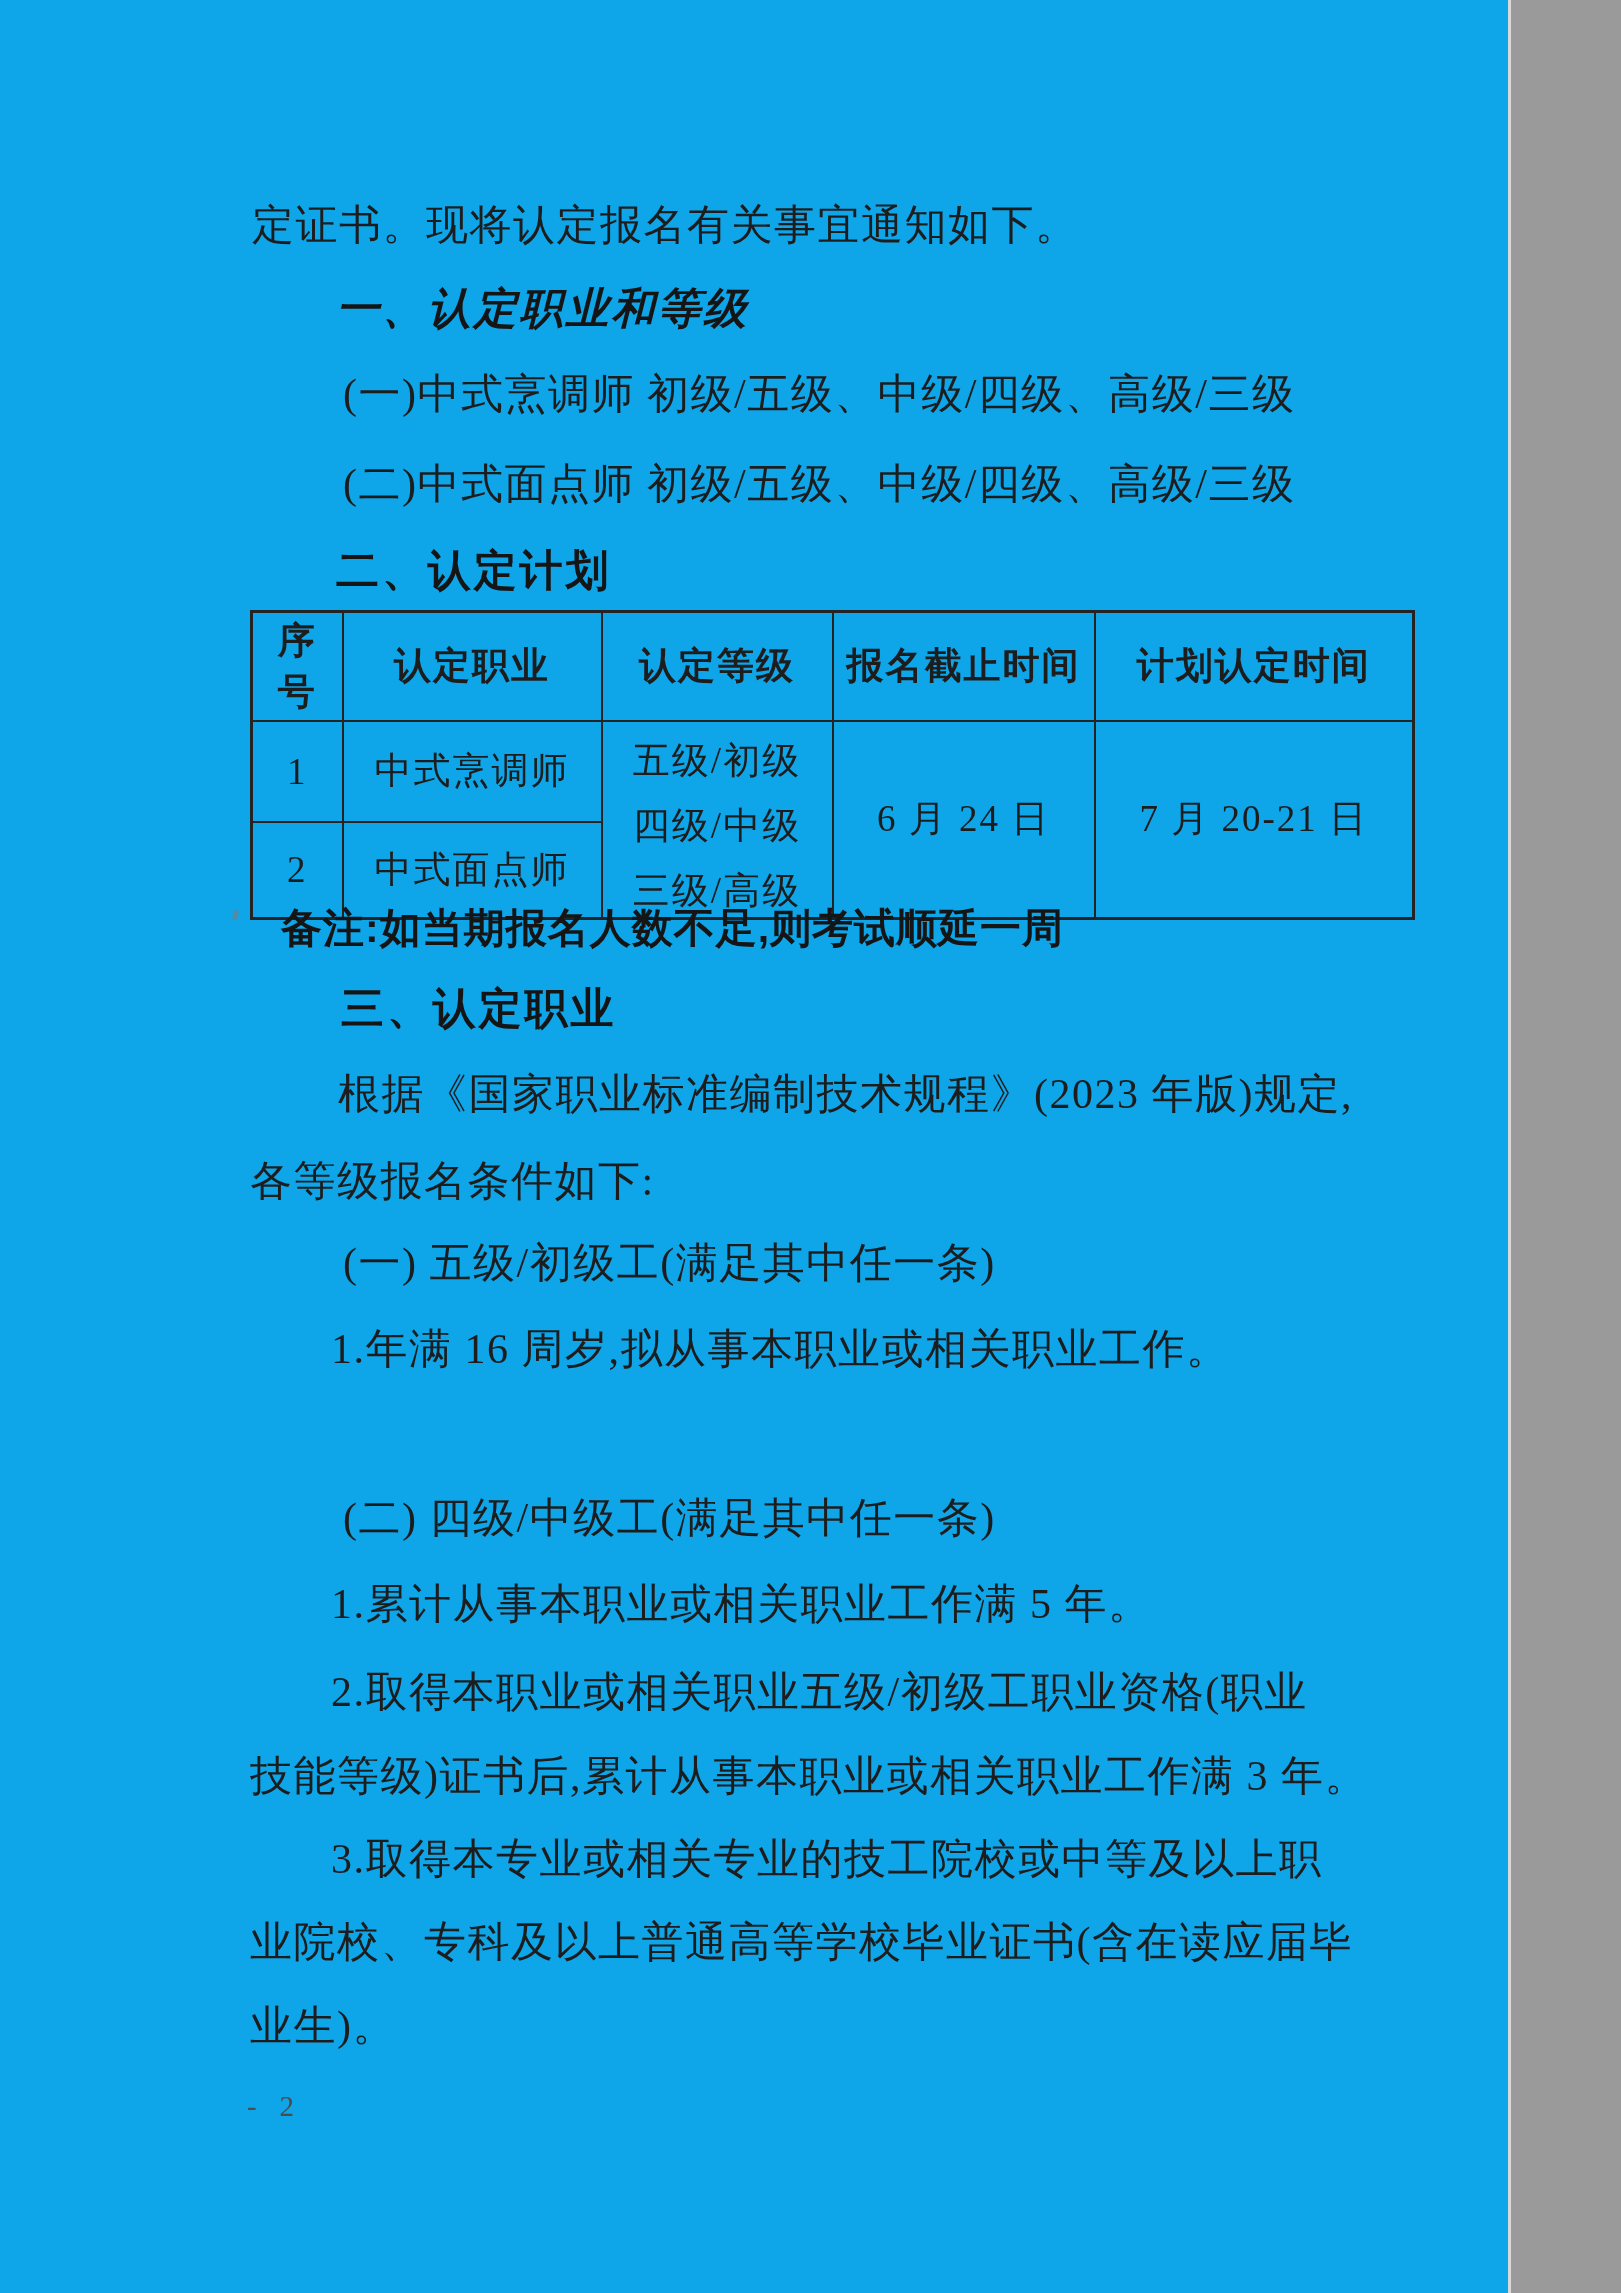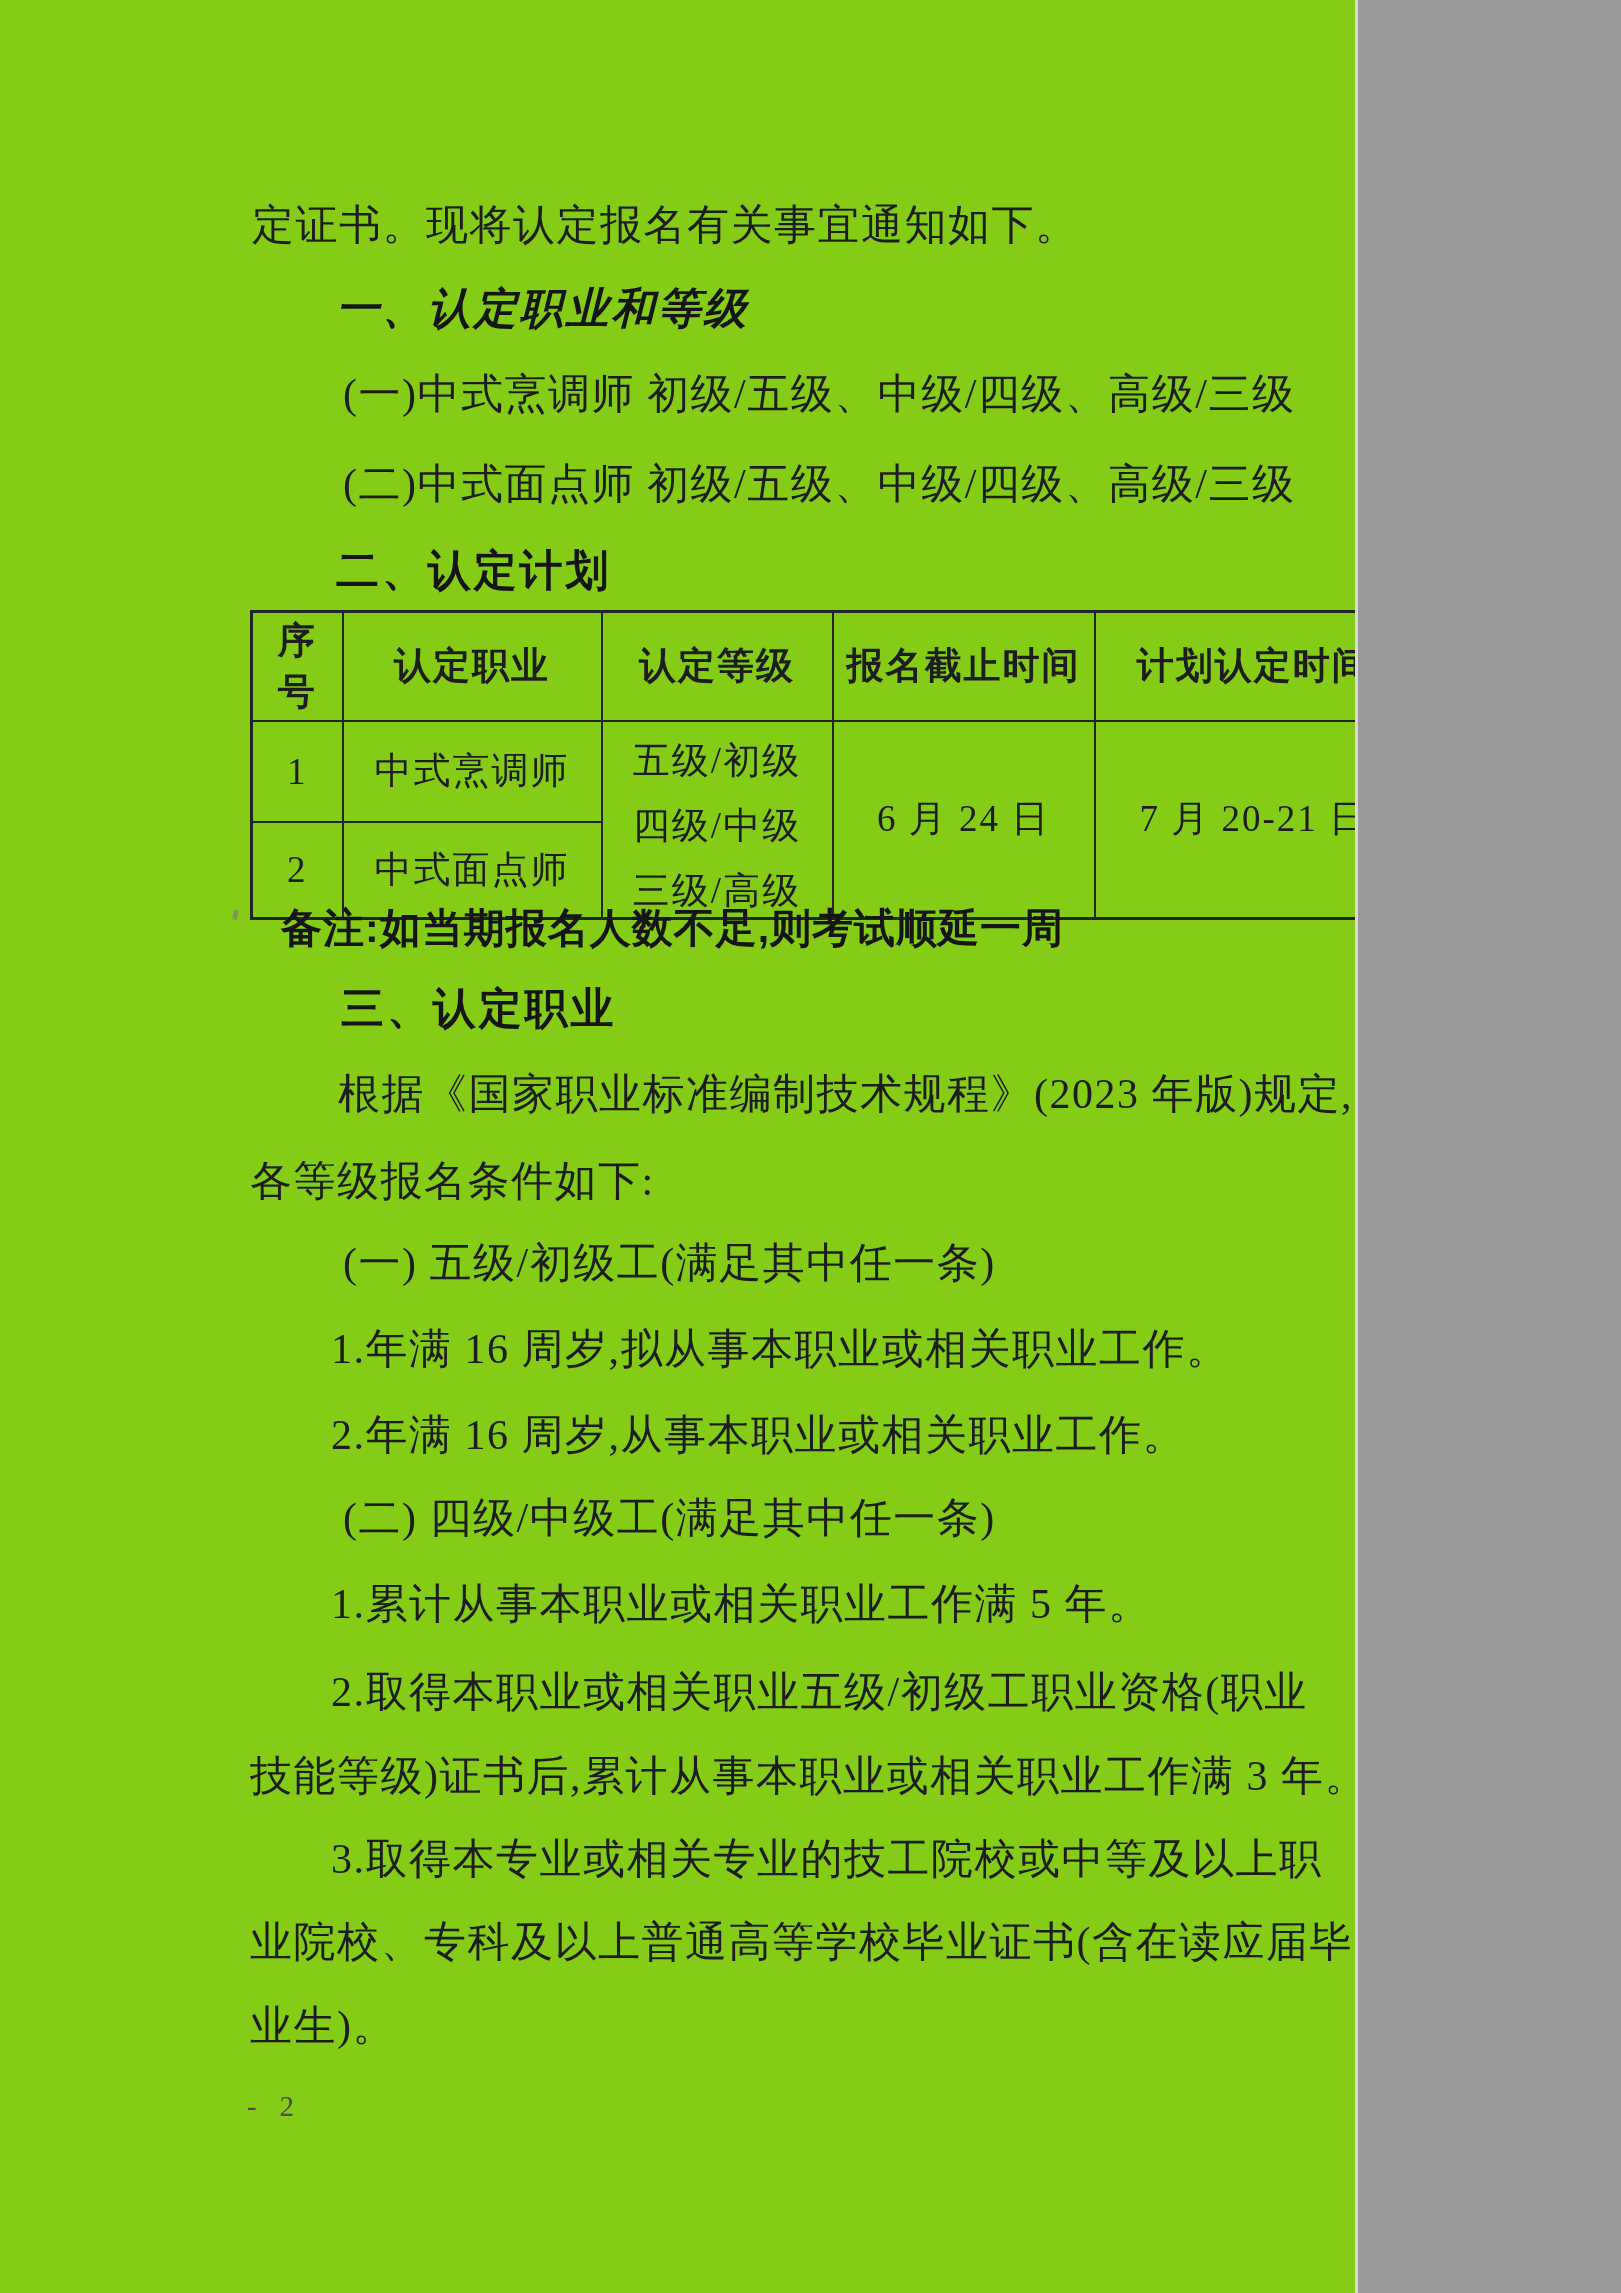--- a/index.html
+++ b/index.html
@@ -1,21 +1,21 @@
 <!DOCTYPE html>
 <html><head>
 <meta charset="utf-8">
 <style>
   html, body { margin: 0; padding: 0; }
   body { background: #9a9a9a; }
   .page {
     position: relative;
-    width: 1358px;
+    width: 1511px;
     height: 2294px;
-    background: #84cc16;
+    background: #0ea5e9;
     overflow: hidden;
     font-family: "Liberation Serif", "DejaVu Serif", serif;
     color: #1d1d1d;
   }
   
   .ln {
     position: absolute;
     font-family: "Liberation Serif", "DejaVu Serif", serif;
     font-size: 42px;
     line-height: 59px;
@@ -151,21 +151,20 @@
   <div class="hd" style="top:979px; left:341px;">三、认定职业</div>
 
   <div class="ln" style="top:1065px; left:338px;">根据《国家职业标准编制技术规程》(2023 年版)规定,</div>
 
   <div class="ln" style="top:1152px; left:250px;">各等级报名条件如下:</div>
 
   <div class="ln" style="top:1234px; left:343px;">(一) 五级/初级工(满足其中任一条)</div>
 
   <div class="ln" style="top:1320px; left:331px;">1.年满 16 周岁,拟从事本职业或相关职业工作。</div>
 
-  <div class="ln" style="top:1406px; left:331px;">2.年满 16 周岁,从事本职业或相关职业工作。</div>
 
   <div class="ln" style="top:1489px; left:343px;">(二) 四级/中级工(满足其中任一条)</div>
 
   <div class="ln" style="top:1575px; left:331px;">1.累计从事本职业或相关职业工作满 5 年。</div>
 
   <div class="ln" style="top:1663px; left:331px;">2.取得本职业或相关职业五级/初级工职业资格(职业</div>
 
   <div class="ln" style="top:1747px; left:250px;">技能等级)证书后,累计从事本职业或相关职业工作满 3 年。</div>
 
   <div class="ln" style="top:1830px; left:331px;">3.取得本专业或相关专业的技工院校或中等及以上职</div>

